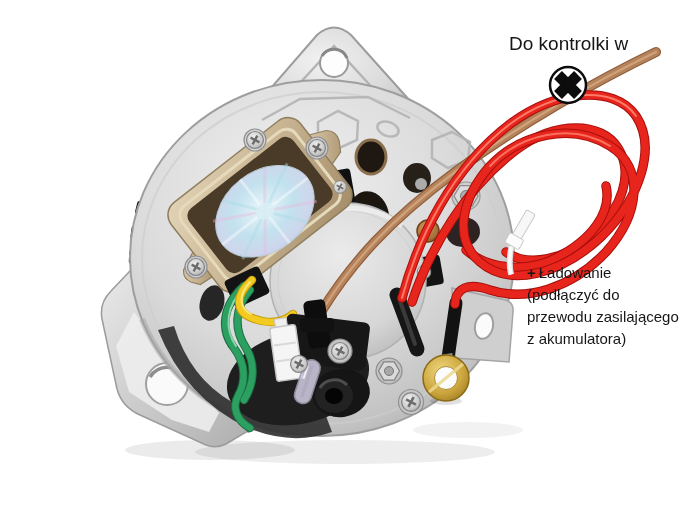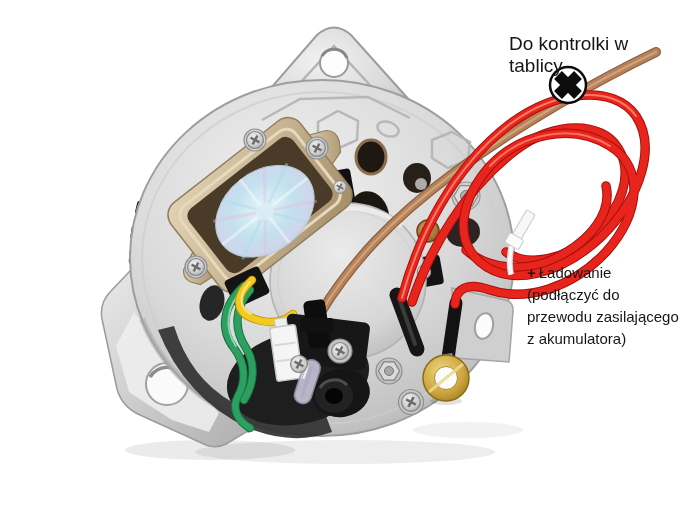--- a/index.html
+++ b/index.html
@@ -291,21 +291,20 @@
   </g>
 
   <g transform="translate(568,85)">
     <circle r="18" fill="#ffffff" stroke="#0c0c0c" stroke-width="2.5"></circle>
     <path d="M -10,-10 L 10,10 M 10,-10 L -10,10" stroke="#0c0c0c" stroke-width="11" stroke-linecap="butt"></path>
   </g>
 </svg>
 
   <div class="label" id="label-indicator">
     <div>Do kontrolki w</div>
-    <div>tablicy</div>
   </div>
 
   <div class="label" id="label-charging">
     <div>
       <span class="plus">+</span><span>Ładowanie</span>
     </div>
     <div>(podłączyć do</div>
     <div>przewodu zasilającego</div>
     <div>z akumulatora)</div>
   </div>

